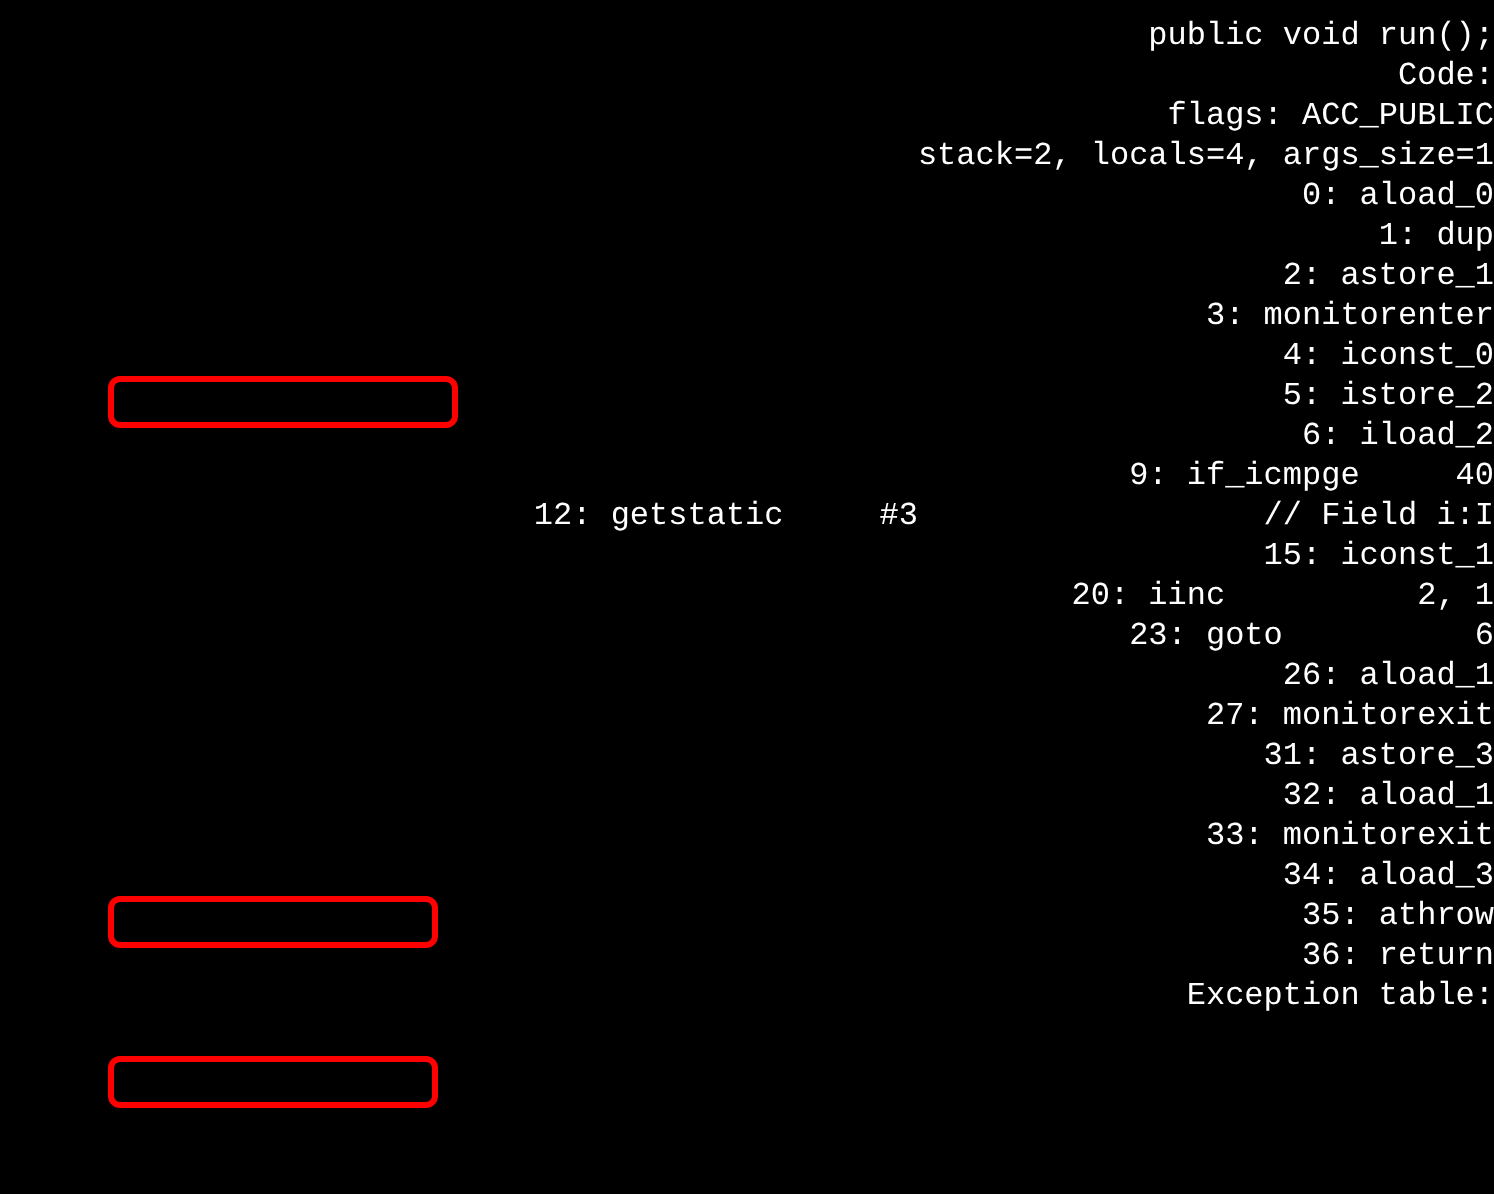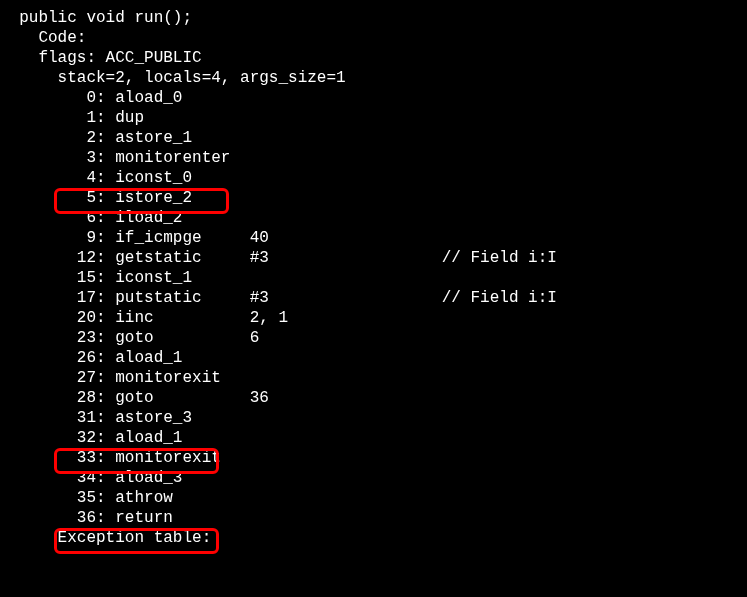--- a/index.html
+++ b/index.html
@@ -15,20 +15,21 @@
       line-height: 1.25;
       padding: 8px 0 0 0;
       width: 747px;
       height: 597px;
       overflow: hidden;
     }
     .line {
       white-space: pre;
       position: relative;
       height: 20px;
+      text-align: right;
     }
     .highlight-box {
       position: absolute;
       border: 3px solid #ff0000;
       border-radius: 6px;
       pointer-events: none;
     }
     .box1 {
       left: 54px;
       top: 188px;
@@ -59,26 +60,24 @@
   <div class="line">         0: aload_0</div>
   <div class="line">         1: dup</div>
   <div class="line">         2: astore_1</div>
   <div class="line">         3: monitorenter</div>
   <div class="line">         4: iconst_0</div>
   <div class="line">         5: istore_2</div>
   <div class="line">         6: iload_2</div>
   <div class="line">         9: if_icmpge     40</div>
   <div class="line">        12: getstatic     #3                  // Field i:I</div>
   <div class="line">        15: iconst_1</div>
-  <div class="line">        17: putstatic     #3                  // Field i:I</div>
   <div class="line">        20: iinc          2, 1</div>
   <div class="line">        23: goto          6</div>
   <div class="line">        26: aload_1</div>
   <div class="line">        27: monitorexit</div>
-  <div class="line">        28: goto          36</div>
   <div class="line">        31: astore_3</div>
   <div class="line">        32: aload_1</div>
   <div class="line">        33: monitorexit</div>
   <div class="line">        34: aload_3</div>
   <div class="line">        35: athrow</div>
   <div class="line">        36: return</div>
   <div class="line">      Exception table:</div>
 </div>
 
 <div class="highlight-box box1"></div>

